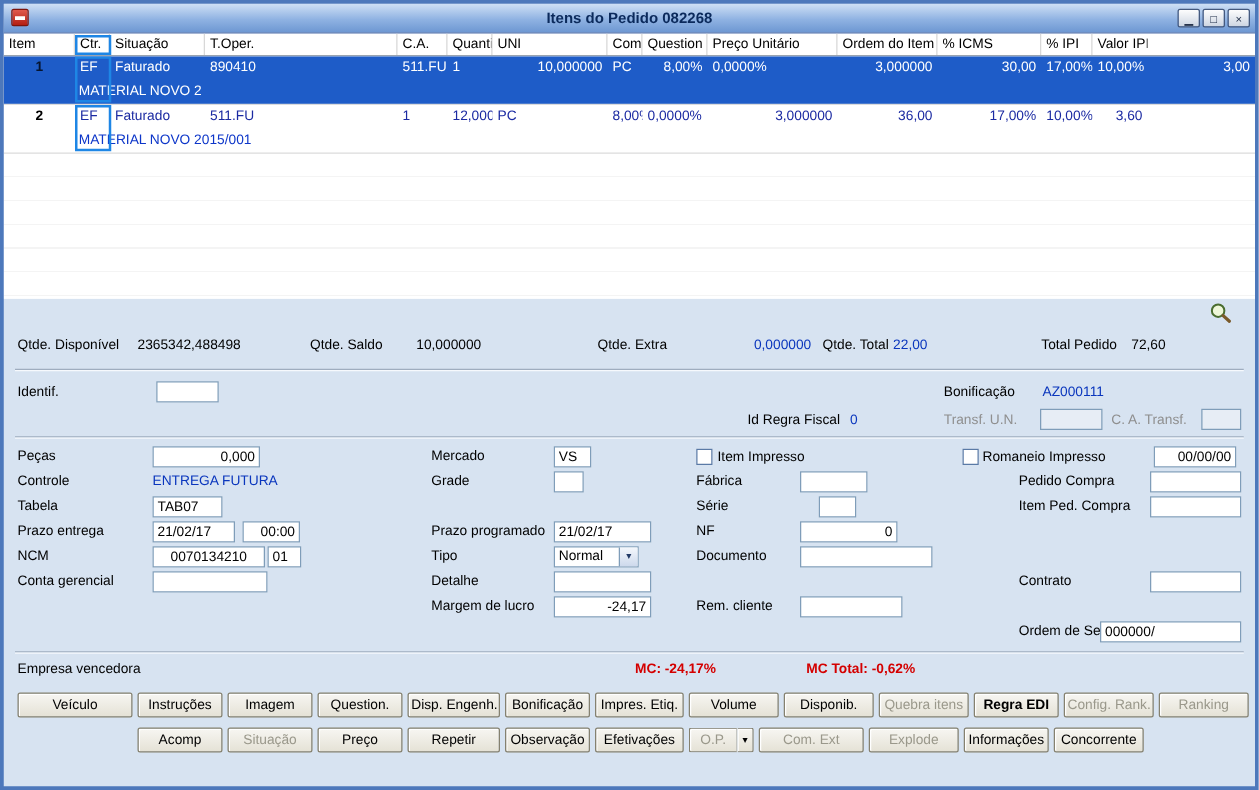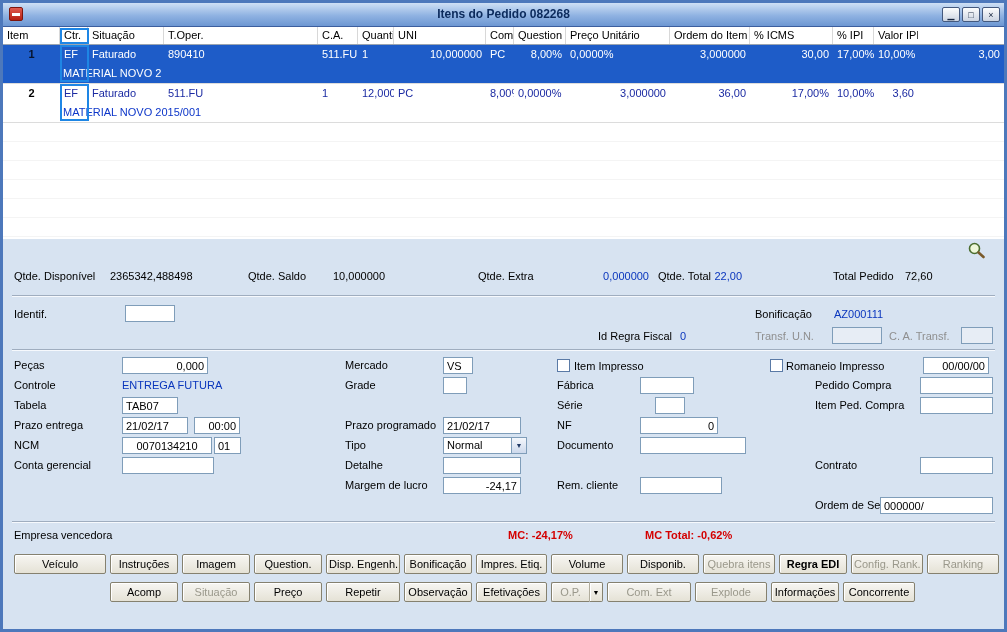--- a/index.html
+++ b/index.html
@@ -193,21 +193,21 @@
     <span class="lbl" style="left:11px;top:220px">Conta gerencial</span>
     <input class="inp" style="left: 119px; top: 218px; width: 92px;" value="">
 
     <span class="lbl" style="left:342px;top:120px">Mercado</span>
     <input class="inp" style="left: 440px; top: 118px; width: 30px;" value="VS">
     <span class="lbl" style="left:342px;top:140px">Grade</span>
     <input class="inp" style="left: 440px; top: 138px; width: 24px;" value="">
     <span class="lbl" style="left:342px;top:180px">Prazo programado</span>
     <input class="inp" style="left: 440px; top: 178px; width: 78px;" value="21/02/17">
     <span class="lbl" style="left:342px;top:200px">Tipo</span>
-    <div class="combo" style="left:440px;top:198px;width:84px">
+    <div class="combo" style="left:440px;top:198px;width:68px">
       <span class="combo-text">Normal</span>
       <span class="combo-btn">▼</span>
     </div>
     <span class="lbl" style="left:342px;top:220px">Detalhe</span>
     <input class="inp" style="left: 440px; top: 218px; width: 78px;" value="">
     <span class="lbl" style="left:342px;top:240px">Margem de lucro</span>
     <input class="inp a-r" style="left: 440px; top: 238px; width: 78px;" value="-24,17">
 
     <input type="checkbox" class="chk" style="left: 554px; top: 120px;">
     <span class="lbl" style="left:571px;top:121px">Item Impresso</span>

